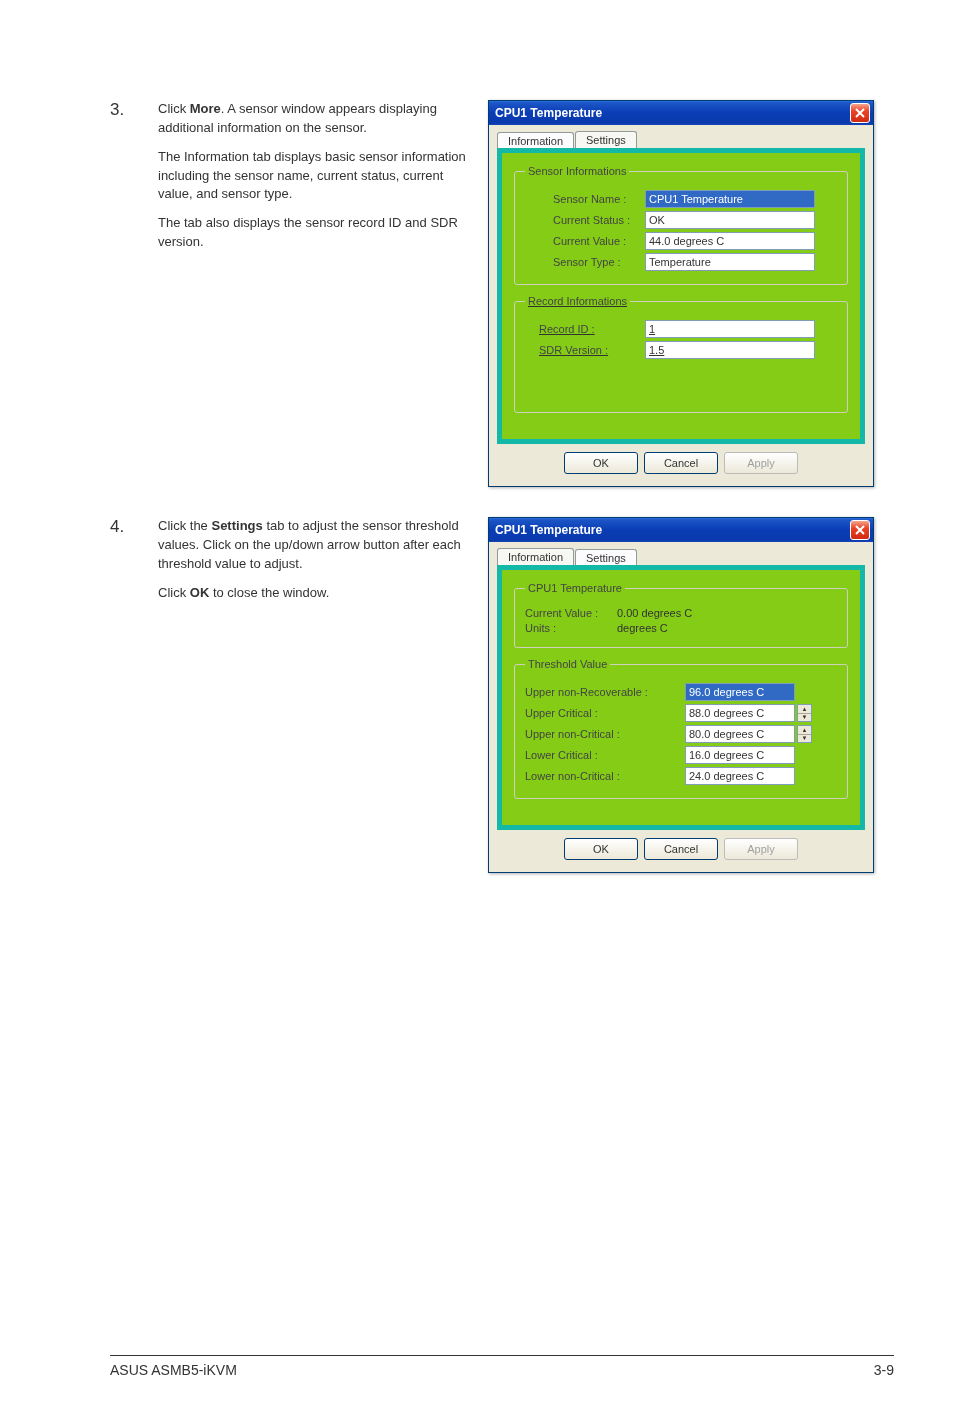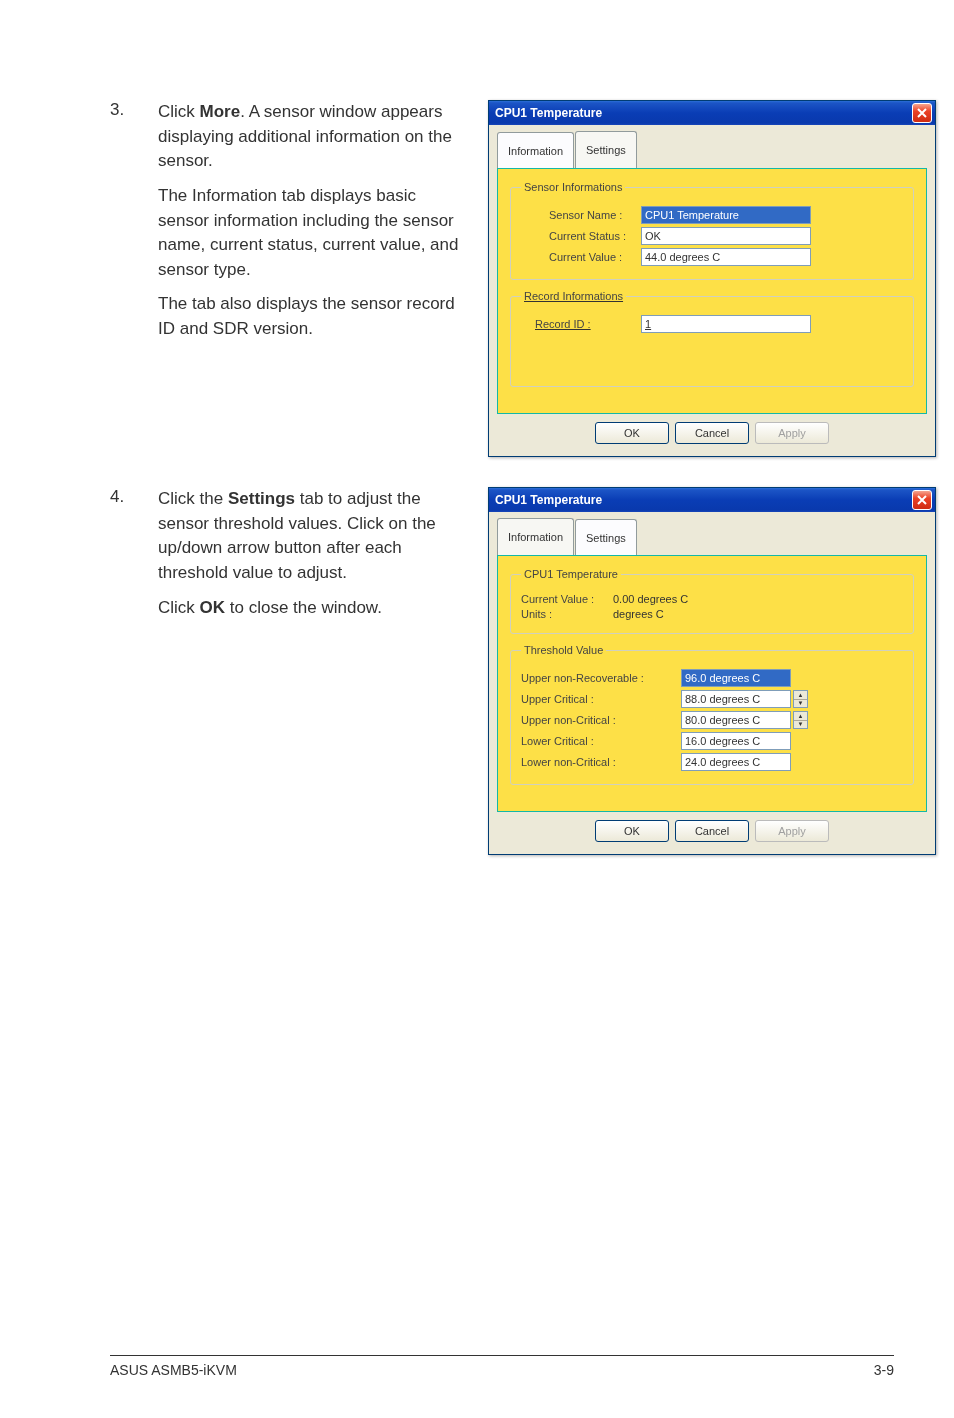--- a/index.html
+++ b/index.html
@@ -23,35 +23,35 @@
     gap: 18px;
     margin-bottom: 30px;
     align-items: flex-start;
   }
   .step-num {
     font-size: 17px;
     flex-shrink: 0;
     width: 30px;
   }
   .step-text {
-    font-size: 17px;
+    font-size: 13px;
     line-height: 1.45;
     width: 312px;
     flex-shrink: 0;
   }
   .step-text p {
     margin-bottom: 10px;
   }
   .step-text b {
     font-weight: bold;
   }
 
   
   .dialog {
-    width: 448px;
+    width: 386px;
     border: 1px solid #003c74;
     box-shadow: 1px 1px 3px rgba(0,0,0,0.3);
     background: #ece9d8;
     font-family: "Tahoma", sans-serif;
     font-size: 11px;
     flex-shrink: 0;
   }
   .titlebar {
     display: flex;
     align-items: center;
@@ -82,39 +82,39 @@
   }
 
   .tabs {
     display: flex;
     border-bottom: 0;
     margin-bottom: -1px;
     position: relative;
     z-index: 1;
   }
   .tab {
-    padding: 12px 10px;
+    padding: 2px 10px;
     border: 1px solid #919b9c;
     border-bottom: none;
     background: #f7f7f3;
     border-radius: 3px 3px 0 0;
     margin-right: 1px;
     position: relative;
     top: 0;
     color: #333;
   }
   .tab.active {
     background: #fcfcfe;
     border-bottom: 1px solid #fcfcfe;
     z-index: 3;
     top: 1px;
   }
   .tab-content {
-    border: 1px solid #14b8a6;
-    background: #fde047;
+    border: 5px solid #14b8a6;
+    background: #84cc16;
     padding: 12px 12px 16px 12px;
     position: relative;
     z-index: 2;
   }
 
   fieldset {
     border: 1px solid #d0d0bf;
     border-radius: 3px;
     padding: 10px 10px 10px 10px;
     margin-bottom: 10px;
@@ -249,26 +249,34 @@
               <span class="val sel">CPU1 Temperature</span>
             </div>
             <div class="row">
               <span class="lbl" style="padding-left:28px;">Current Status :</span>
               <span class="val">OK</span>
             </div>
             <div class="row">
               <span class="lbl" style="padding-left:28px;">Current Value  :</span>
               <span class="val">44.0 degrees C</span>
             </div>
+            <div class="row">
+              <span class="lbl" style="padding-left:28px;">Sensor Type   :</span>
+              <span class="val">Temperature</span>
+            </div>
           </fieldset>
           <fieldset style="padding-bottom:50px;text-decoration:underline;">
             <legend>Record Informations</legend>
             <div class="row">
               <span class="lbl" style="padding-left:14px;">Record ID      :</span>
               <span class="val">1</span>
+            </div>
+            <div class="row">
+              <span class="lbl" style="padding-left:14px;">SDR Version :</span>
+              <span class="val">1.5</span>
             </div>
           </fieldset>
         </div>
         <div class="dialog-buttons">
           <div class="dlg-btn">OK</div>
           <div class="dlg-btn">Cancel</div>
           <div class="dlg-btn disabled">Apply</div>
         </div>
       </div>
     </div>

